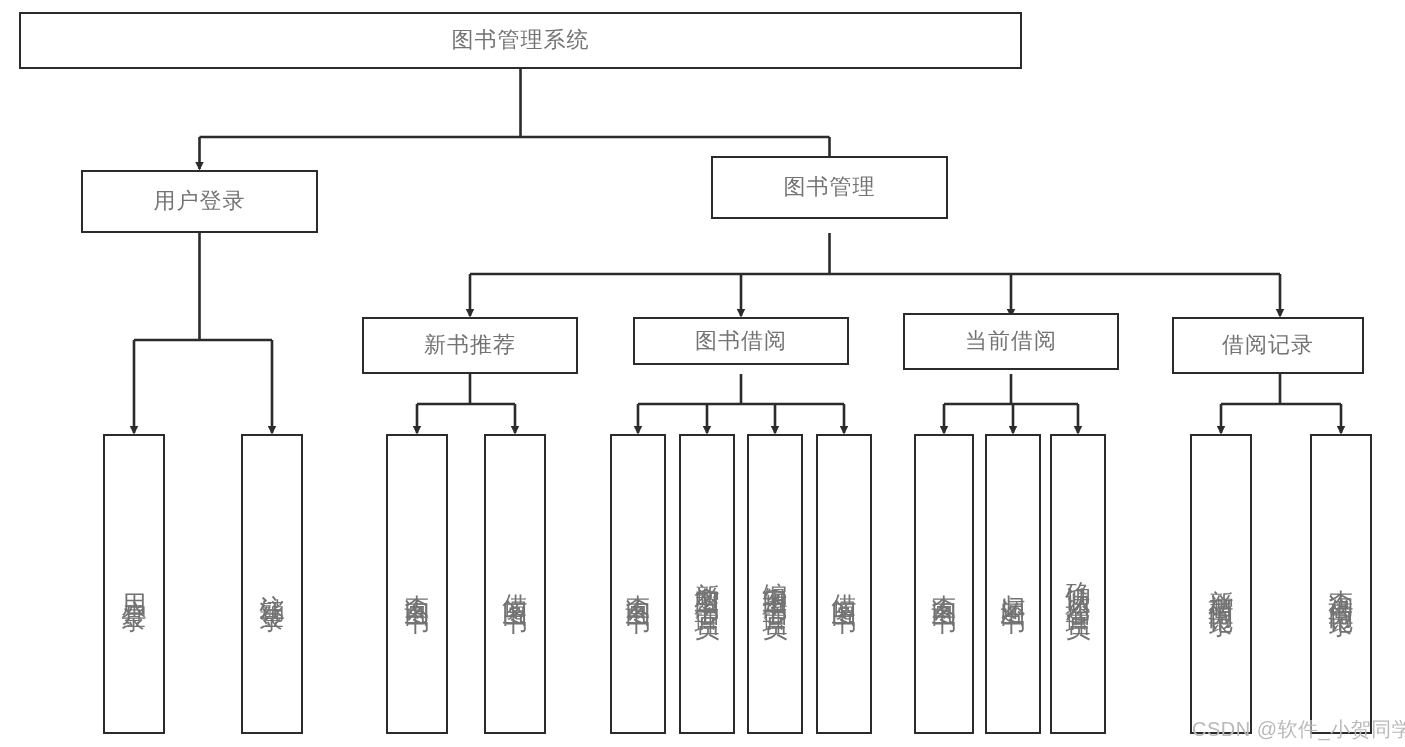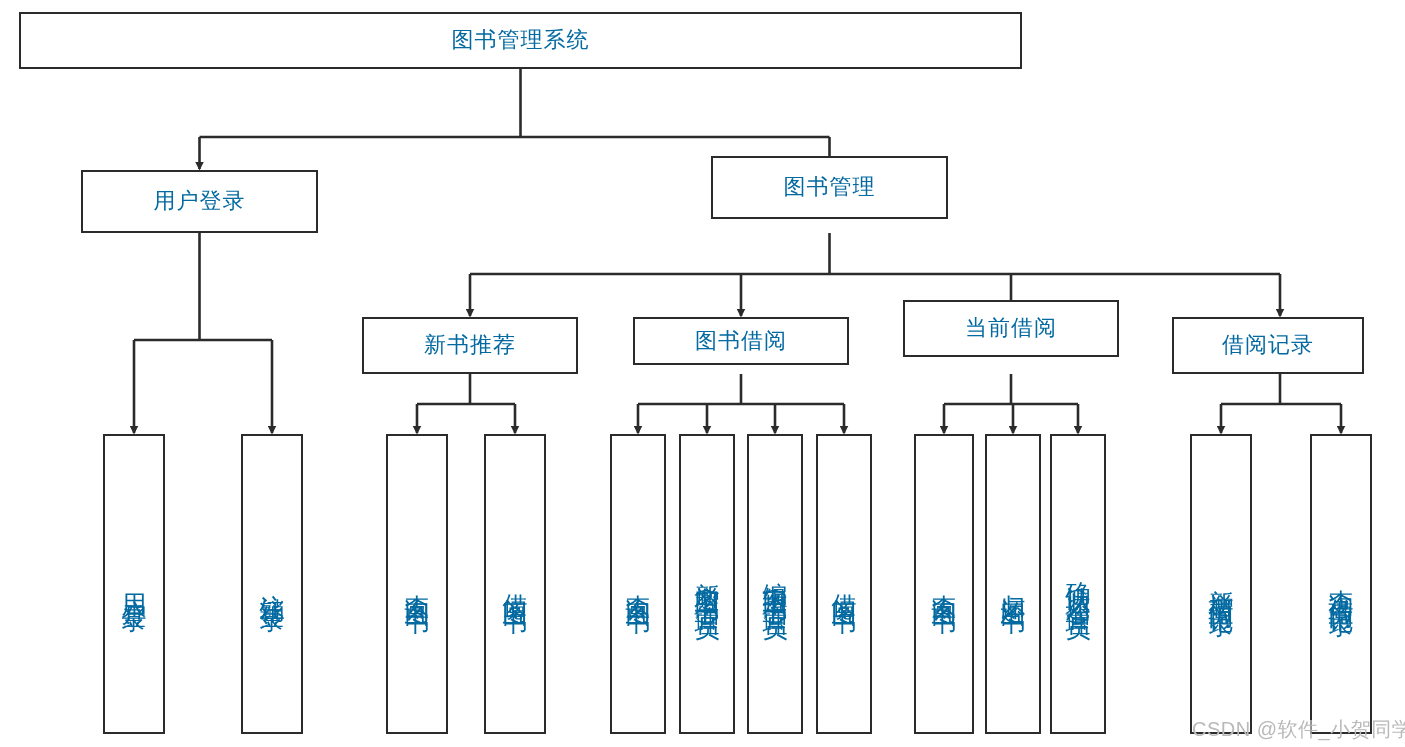--- a/index.html
+++ b/index.html
@@ -33,21 +33,21 @@
     display: flex;
     align-items: center;
     justify-content: center;
     color: #1a1a1a;
   }
   .node-label {
     font-size: 22px;
     line-height: 1.1;
     letter-spacing: 1px;
     white-space: nowrap;
-    color: #0369a1;
+    color: #737373;
   }
   .node.vertical {
     align-items: center;
     justify-content: center;
   }
   .node.vertical .node-label {
     writing-mode: vertical-rl;
     text-orientation: upright;
     -webkit-writing-mode: vertical-rl;
     font-size: 25px;
@@ -122,21 +122,21 @@
       </div>
       <div class="node" style="left: 711px; top: 156px; width: 237px; height: 63px;">
         <span class="node-label">图书管理</span>
       </div>
       <div class="node" style="left: 362px; top: 317px; width: 216px; height: 57px;">
         <span class="node-label">新书推荐</span>
       </div>
       <div class="node" style="left: 633px; top: 317px; width: 216px; height: 48px;">
         <span class="node-label">图书借阅</span>
       </div>
-      <div class="node" style="left: 903px; top: 300px; width: 216px; height: 57px;">
+      <div class="node" style="left: 903px; top: 313px; width: 216px; height: 57px;">
         <span class="node-label">当前借阅</span>
       </div>
       <div class="node" style="left: 1172px; top: 317px; width: 192px; height: 57px;">
         <span class="node-label">借阅记录</span>
       </div>
       <div class="node vertical" style="left: 103px; top: 434px; width: 62px; height: 300px;">
         <span class="node-label">用户登录</span>
       </div>
       <div class="node vertical" style="left: 241px; top: 434px; width: 62px; height: 300px;">
         <span class="node-label">注销登录</span>

